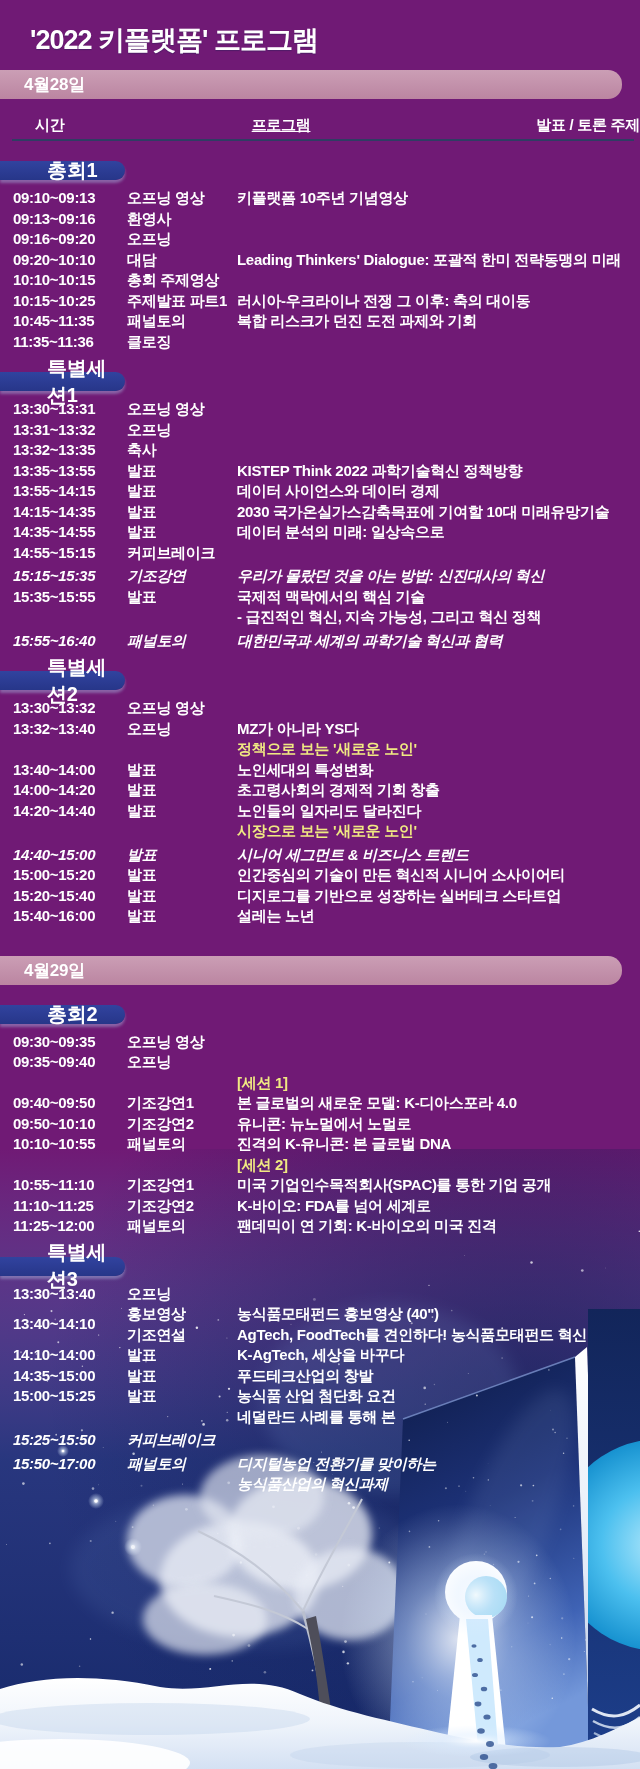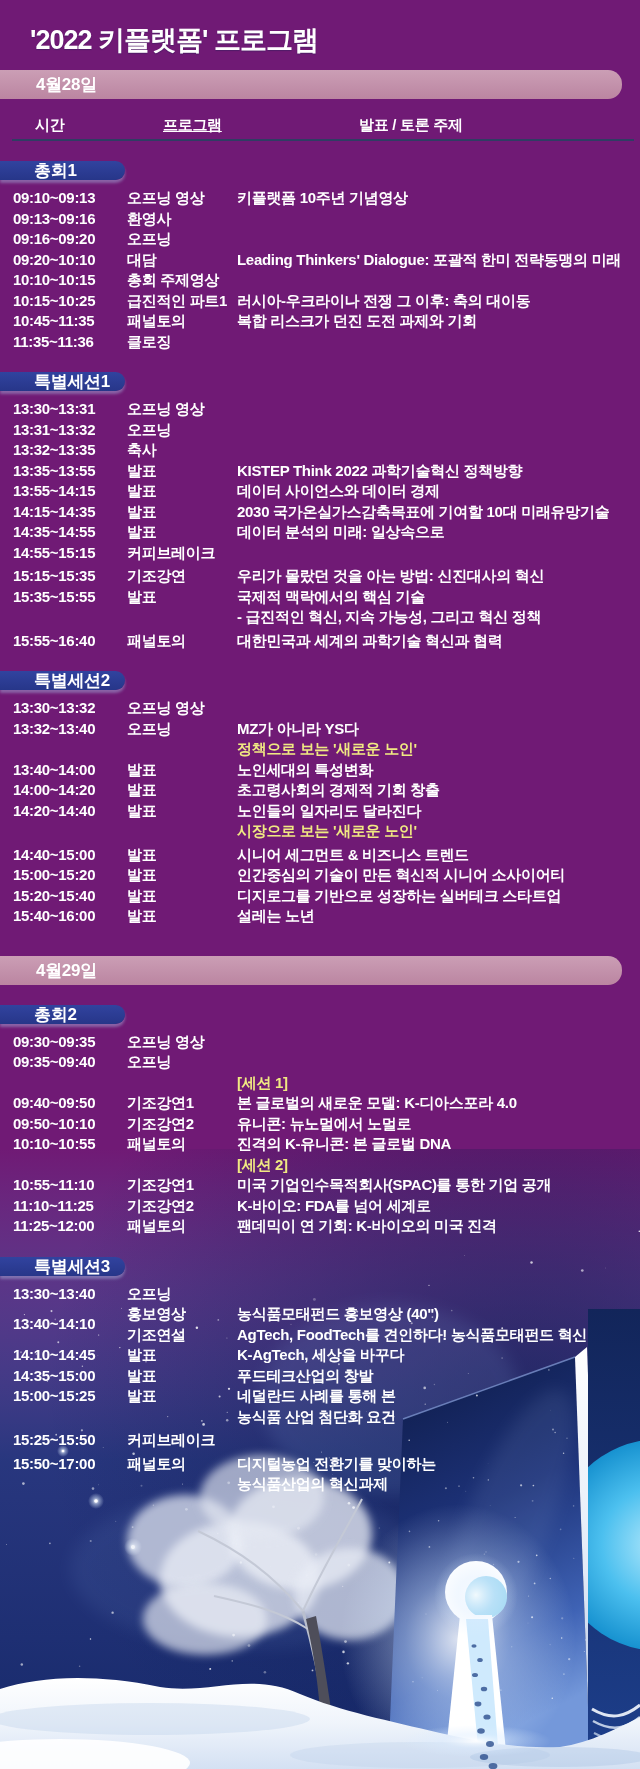--- a/index.html
+++ b/index.html
@@ -9,40 +9,40 @@
     font-family:"Liberation Sans","DejaVu Sans",sans-serif;
     font-weight:bold;color:#ffffff;letter-spacing:-0.3px;
   }
   .photo{position:absolute;left:0;bottom:0;width:640px;height:620px;display:block;}
   .content{position:absolute;left:0;top:0;width:640px;}
   .title{margin:22px 0 0 30px;font-size:27px;letter-spacing:-1px;text-shadow:0 1px 1px rgba(20,35,80,.35);}
   .date-bar{
     margin-top:12px;width:622px;height:29px;box-sizing:border-box;
     background:linear-gradient(#cb9eb5,#bb85a1);
     border-radius:0 14px 14px 0;
-    display:flex;align-items:center;padding-left:36px;font-size:17px;
+    display:flex;align-items:center;padding-left:24px;font-size:17px;
   }
   .day + .day .date-bar{margin-top:29px;}
-  .cols{display:flex;margin:17px 0 0 33px;font-size:15px;}
+  .cols{display:flex;margin:17px 0 0 33px;font-size:15px;justify-content:space-between;}
   .col-time{width:114px;}.col-time span{margin-left:2px;}
   .col-program{width:110px;text-decoration:underline;}.col-program span{margin-left:16px;}
   .col-topic span{margin-left:102px;}
   .rule{height:2px;background:#2f3d63;margin:4px 6px 0 12px;}
   .section{margin-top:20px;}
   .day .section:first-of-type{margin-top:12px;}
   .pill{
     width:125px;height:19px;box-sizing:border-box;
     background:linear-gradient(#31439f,#273689);
     border-radius:0 10px 10px 0;
-    display:flex;align-items:center;padding-left:34px;font-size:17px;
+    display:flex;align-items:center;padding-left:47px;font-size:20px;
     box-shadow:0 3px 3px rgba(170,190,228,.45);
   }
   .rows{margin-top:8px;font-size:15px;}
   .row{display:flex;line-height:20.5px;white-space:nowrap;}
-  .row.gap{margin-top:3px;}
+  .row.gap{margin-top:3px;font-style:italic;}
   .cell-time{width:114px;padding-left:13px;flex:none;display:flex;align-items:flex-start;}
   .row.multi .cell-time{align-items:center;}
   .cell-program{width:110px;flex:none;}
   .cell-topic{flex:1;}
   .hl{color:#f0e982;}
 </style>
 </head>
 <body>
 
 <div class="page">
@@ -434,21 +434,21 @@
               <div class="row">
                 <div class="cell-time">10:10~10:15</div>
                 <div class="cell-program">
                   <div class="pline">총회 주제영상</div>
                 </div>
                 <div class="cell-topic"></div>
               </div>
               <div class="row">
                 <div class="cell-time">10:15~10:25</div>
                 <div class="cell-program">
-                  <div class="pline">급진적인 파트1</div>
+                  <div class="pline">주제발표 파트1</div>
                 </div>
                 <div class="cell-topic">
                   <div class="tline">러시아-우크라이나 전쟁 그 이후: 축의 대이동</div>
                 </div>
               </div>
               <div class="row">
                 <div class="cell-time">10:45~11:35</div>
                 <div class="cell-program">
                   <div class="pline">패널토의</div>
                 </div>
@@ -753,21 +753,21 @@
                 <div class="cell-program">
                   <div class="pline">홍보영상</div>
                   <div class="pline">기조연설</div>
                 </div>
                 <div class="cell-topic">
                   <div class="tline">농식품모태펀드 홍보영상 (40")</div>
                   <div class="tline">AgTech, FoodTech를 견인하다! 농식품모태펀드 혁신</div>
                 </div>
               </div>
               <div class="row">
-                <div class="cell-time">14:10~14:45</div>
+                <div class="cell-time">14:10~14:00</div>
                 <div class="cell-program">
                   <div class="pline">발표</div>
                 </div>
                 <div class="cell-topic">
                   <div class="tline">K-AgTech, 세상을 바꾸다</div>
                 </div>
               </div>
               <div class="row">
                 <div class="cell-time">14:35~15:00</div>
                 <div class="cell-program">
@@ -776,22 +776,22 @@
                 <div class="cell-topic">
                   <div class="tline">푸드테크산업의 창발</div>
                 </div>
               </div>
               <div class="row">
                 <div class="cell-time">15:00~15:25</div>
                 <div class="cell-program">
                   <div class="pline">발표</div>
                 </div>
                 <div class="cell-topic">
+                  <div class="tline">농식품 산업 첨단화 요건</div>
                   <div class="tline">네덜란드 사례를 통해 본</div>
-                  <div class="tline">농식품 산업 첨단화 요건</div>
                 </div>
               </div>
               <div class="row gap">
                 <div class="cell-time">15:25~15:50</div>
                 <div class="cell-program">
                   <div class="pline">커피브레이크</div>
                 </div>
                 <div class="cell-topic"></div>
               </div>
               <div class="row gap">

